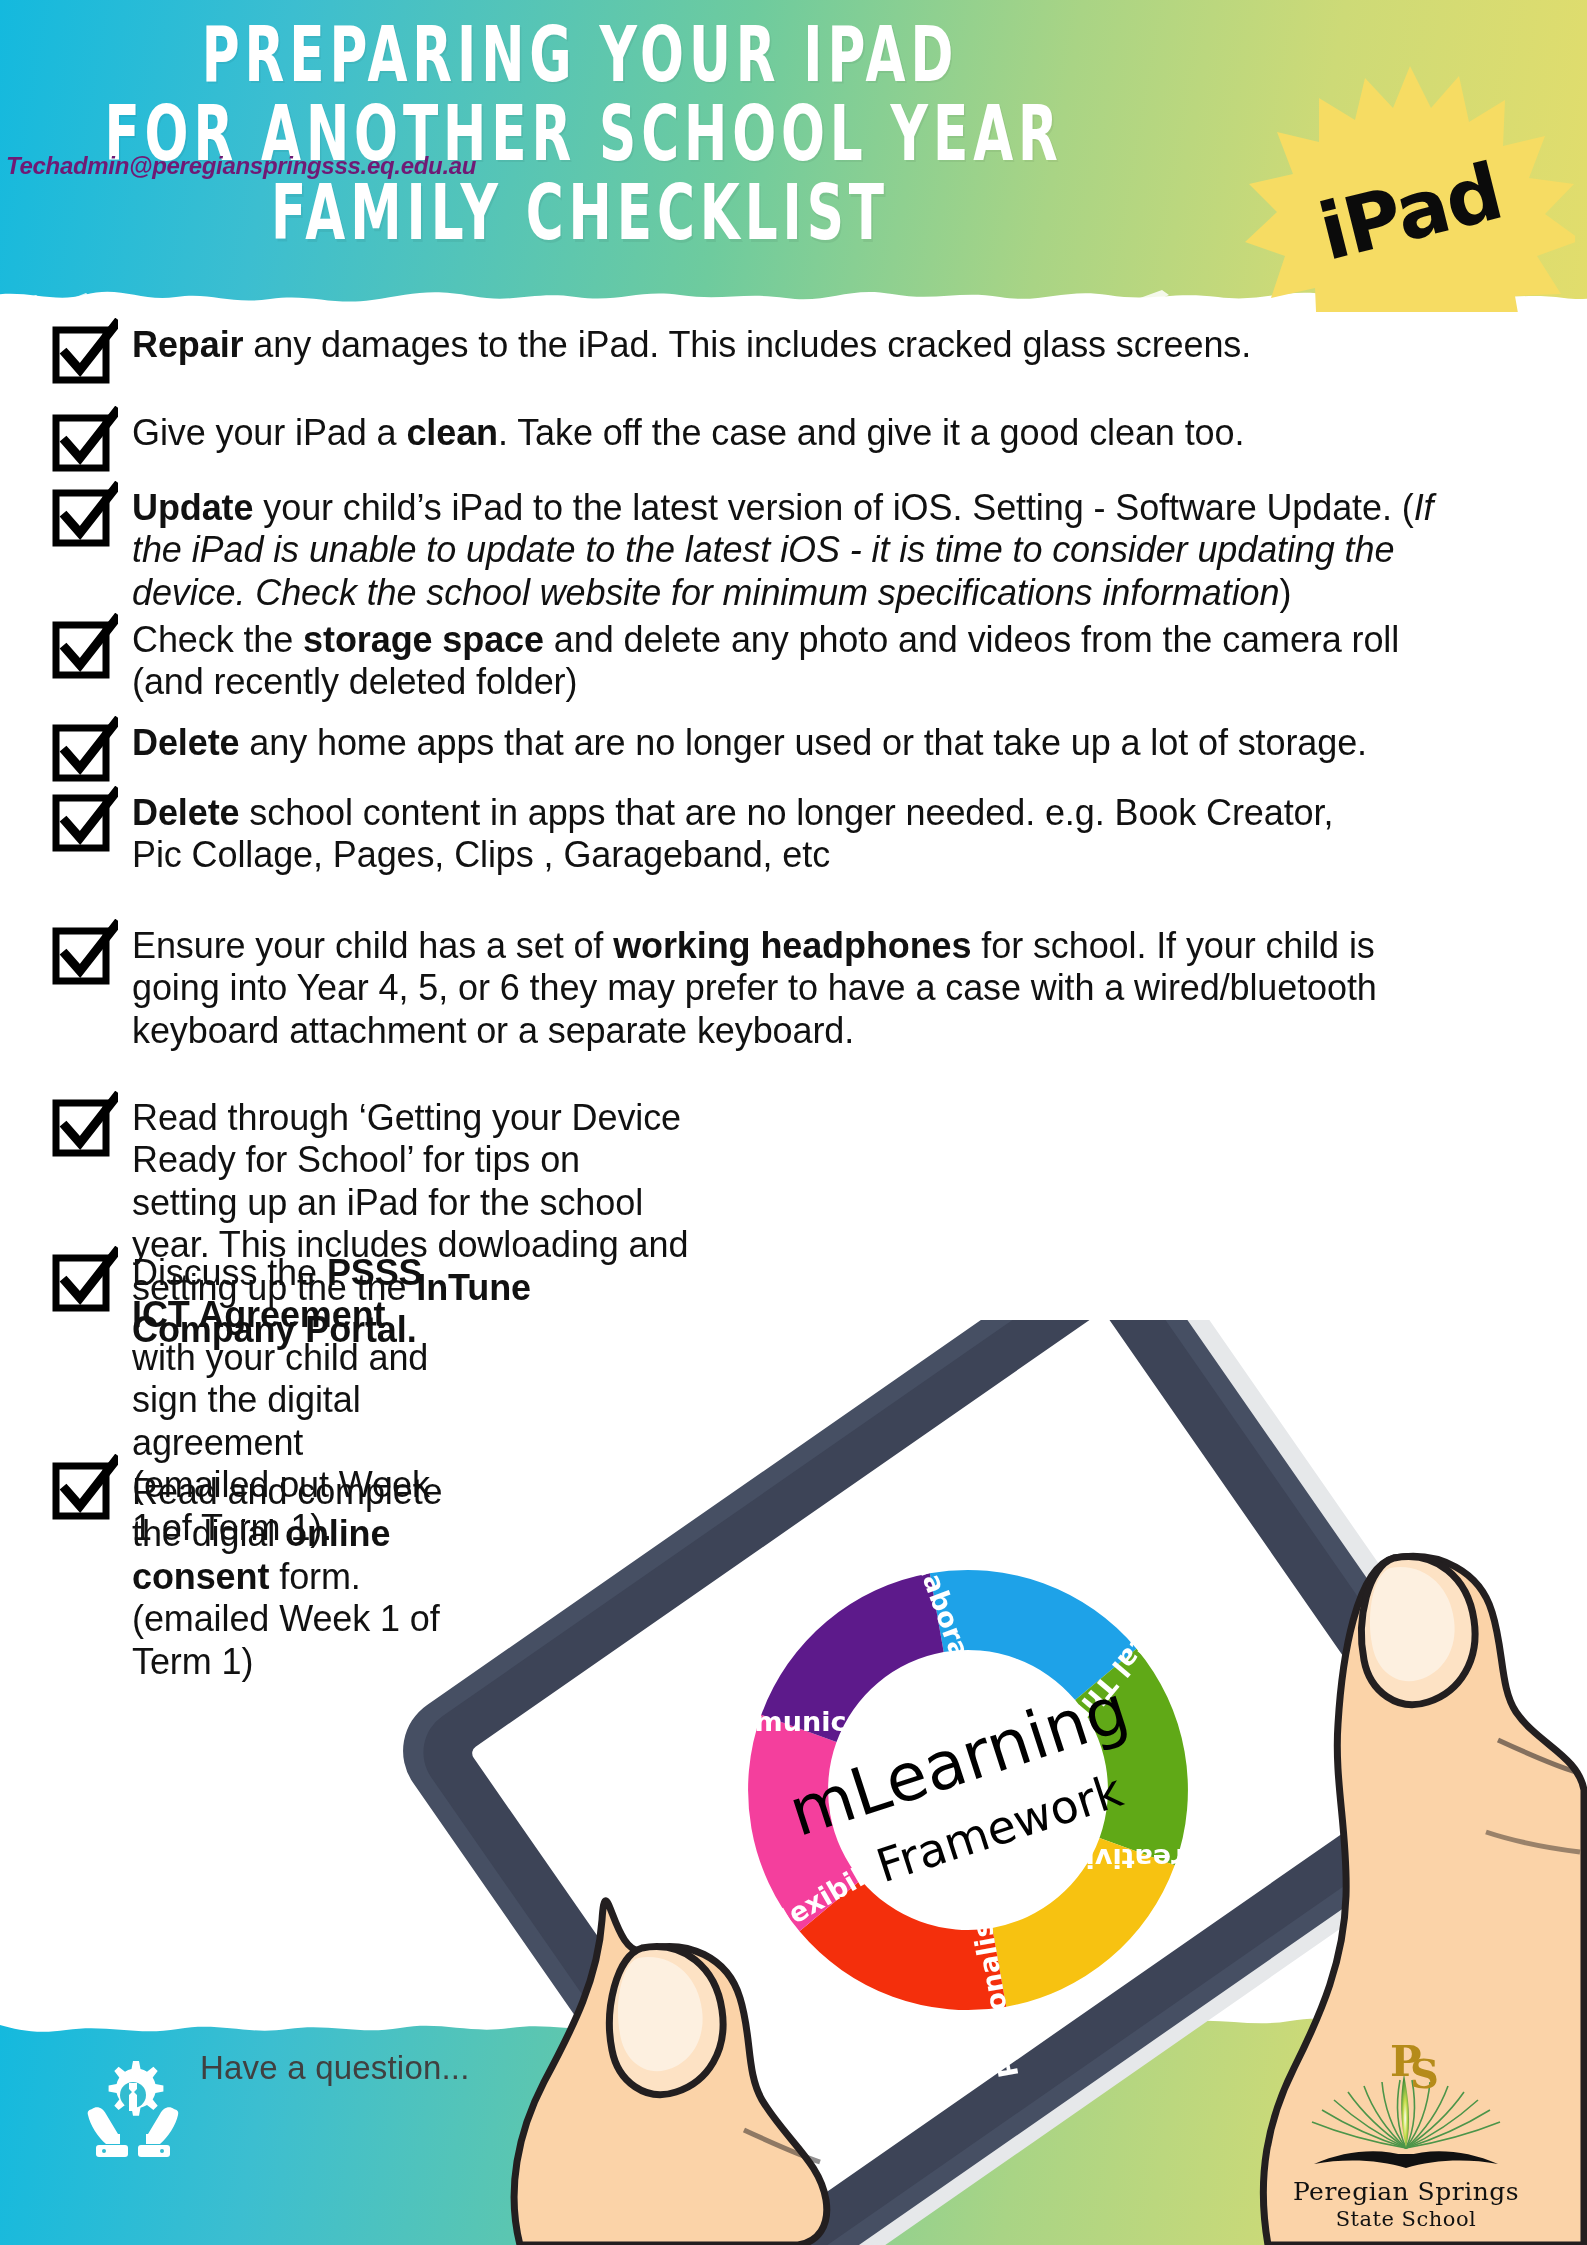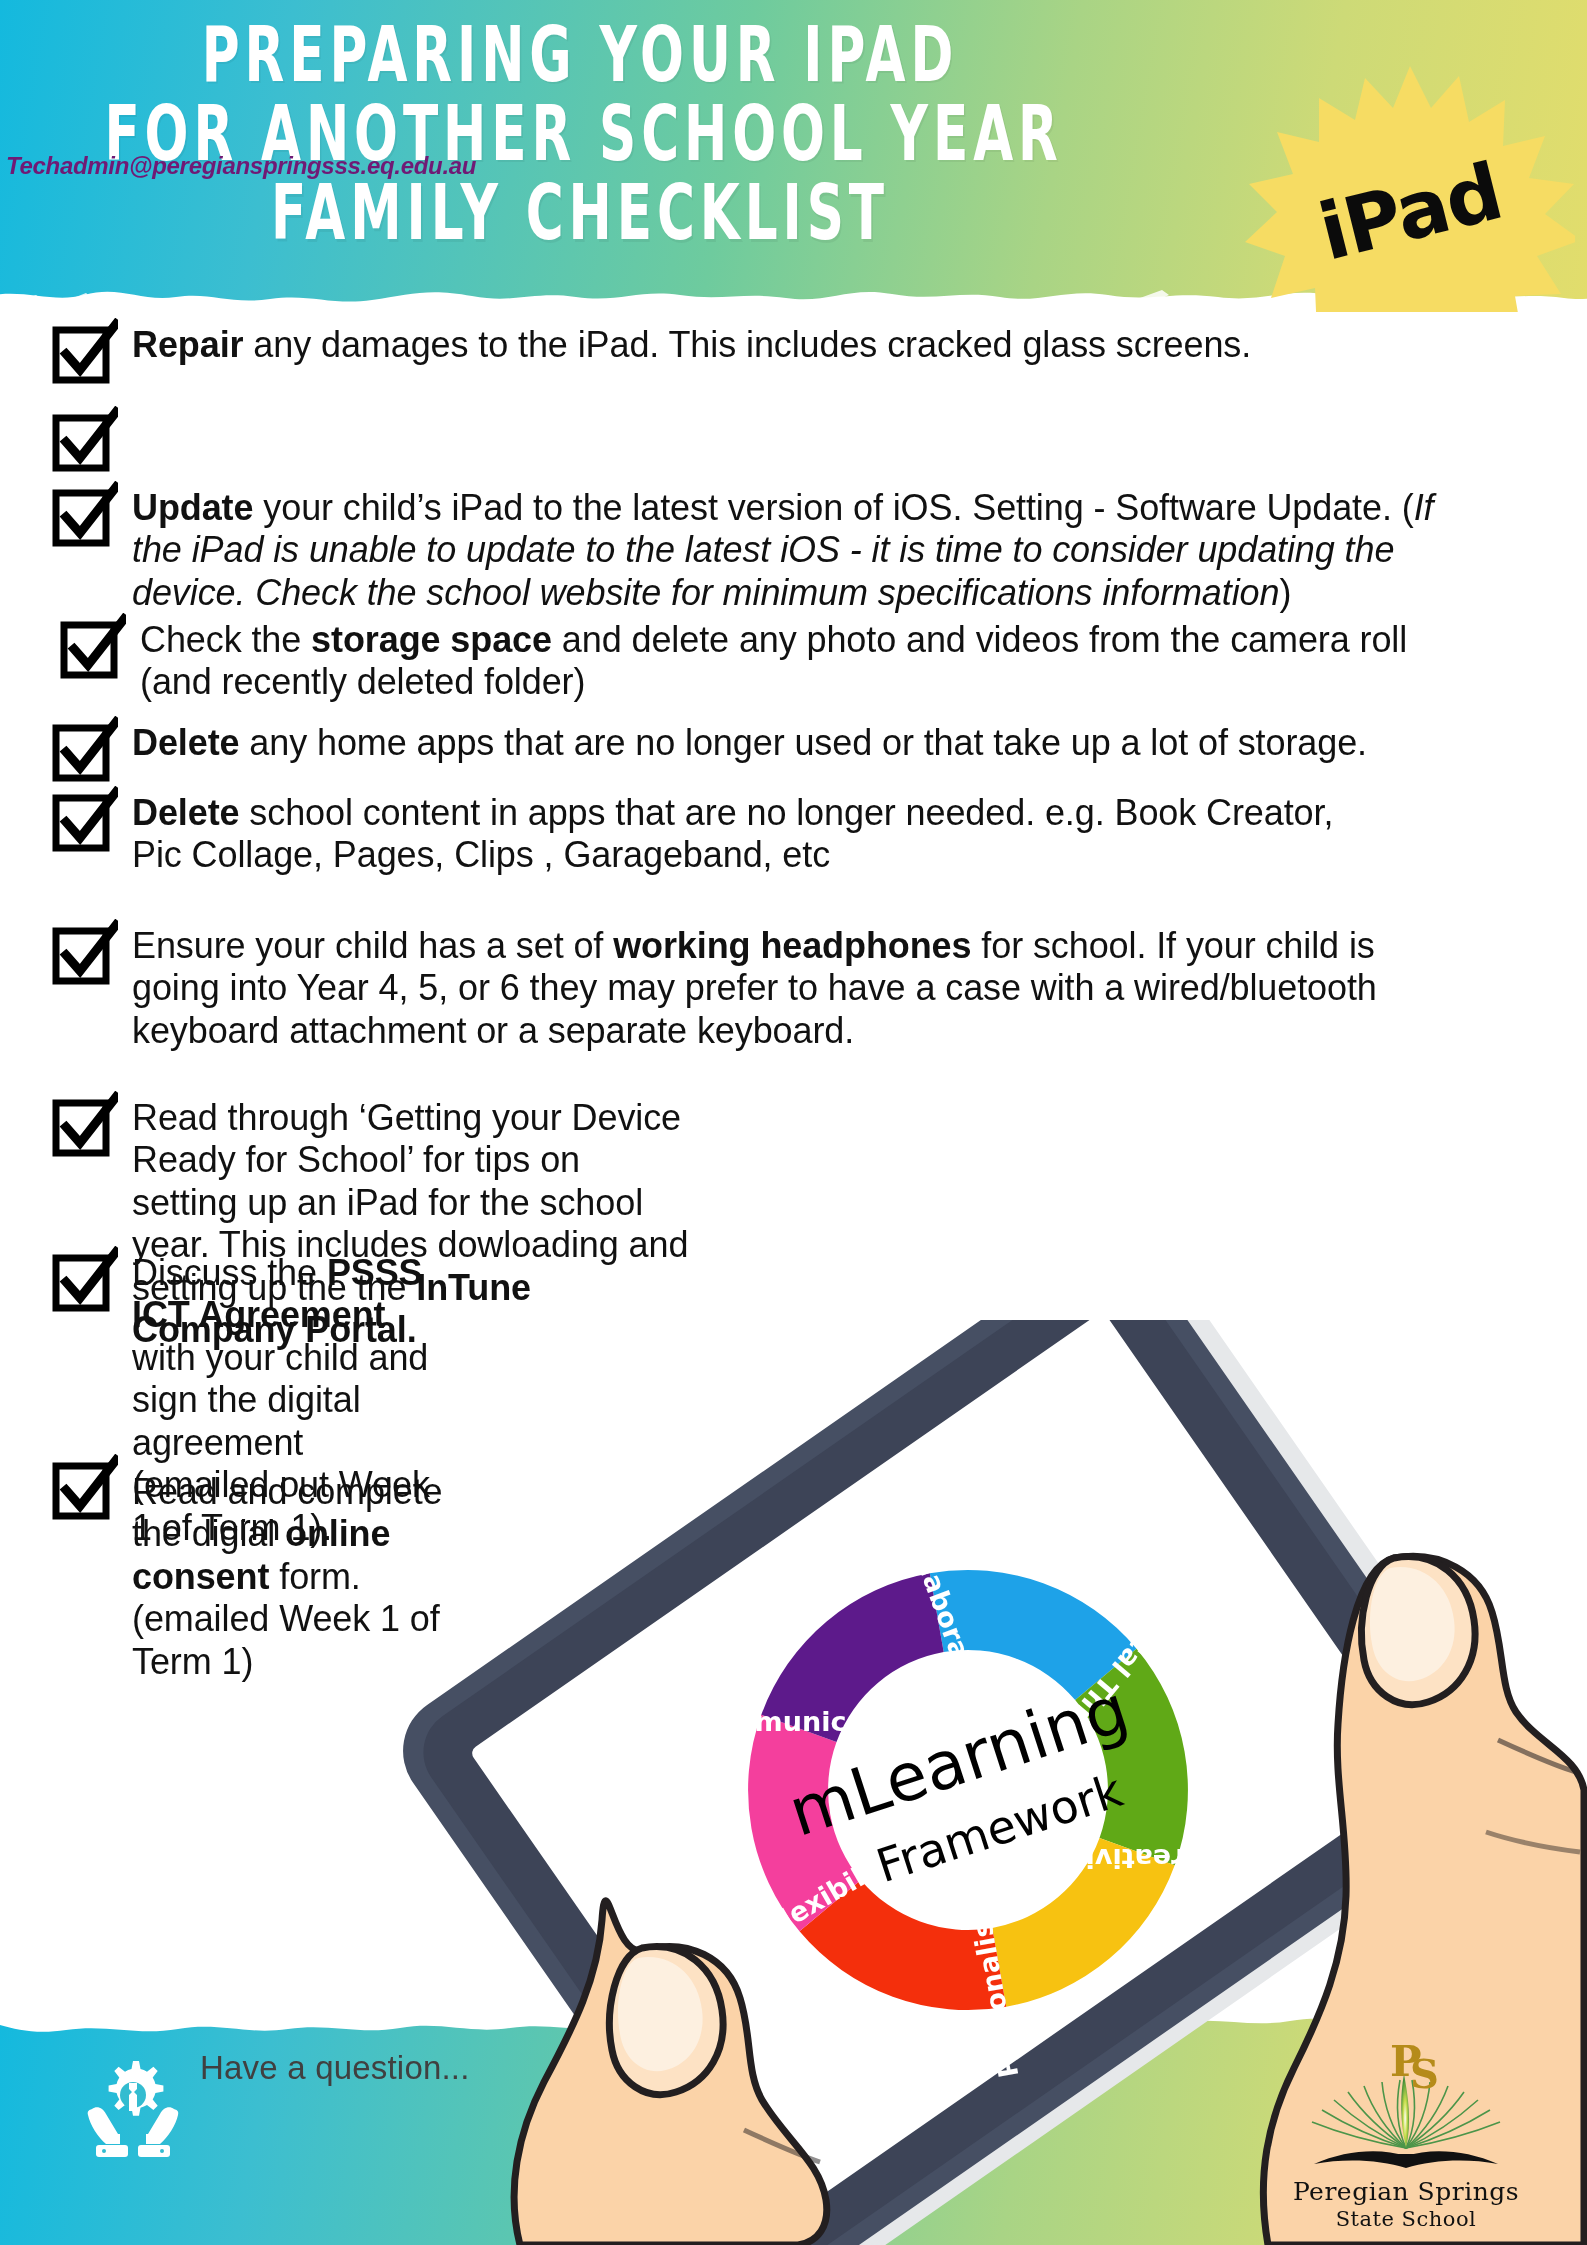--- a/index.html
+++ b/index.html
@@ -201,35 +201,38 @@
       </div>
     </div>
 
     <div class="check-item" style="left:50px; top:100px; width:1400px;">
       <div class="cb">
         <svg viewBox="0 0 68 68">
             <rect x="6" y="12" width="50" height="50" fill="none" stroke="#000" stroke-width="7"></rect>
             <path d="M16 36 L30 52 L66 6" fill="none" stroke="#000" stroke-width="9" stroke-linecap="square"></path>
           </svg>
       </div>
+      <div class="ctext">
+        <span>Give your iPad a </span><b>clean</b><span>.  Take off the case and give it a good clean too.</span>
+      </div>
     </div>
 
     <div class="check-item" style="left:50px; top:175px; width:1420px;">
       <div class="cb">
         <svg viewBox="0 0 68 68">
             <rect x="6" y="12" width="50" height="50" fill="none" stroke="#000" stroke-width="7"></rect>
             <path d="M16 36 L30 52 L66 6" fill="none" stroke="#000" stroke-width="9" stroke-linecap="square"></path>
           </svg>
       </div>
       <div class="ctext" style="width:1350px;">
         <b>Update</b><span> your child’s iPad to the latest version of iOS.  Setting - Software Update.  (</span><i>If the iPad is unable to update to the latest iOS - it is time to consider updating the device.  Check the school website for minimum specifications information</i><span>)</span>
       </div>
     </div>
 
-    <div class="check-item" style="left:50px; top:307px; width:1420px;justify-content:flex-end;">
+    <div class="check-item" style="left:50px; top:307px; width:1420px;">
       <div class="cb">
         <svg viewBox="0 0 68 68">
             <rect x="6" y="12" width="50" height="50" fill="none" stroke="#000" stroke-width="7"></rect>
             <path d="M16 36 L30 52 L66 6" fill="none" stroke="#000" stroke-width="9" stroke-linecap="square"></path>
           </svg>
       </div>
       <div class="ctext" style="width:1330px;">
         <span>Check the </span><b>storage space</b><span> and delete any photo and videos from the camera roll (and recently deleted folder)</span>
       </div>
     </div>

